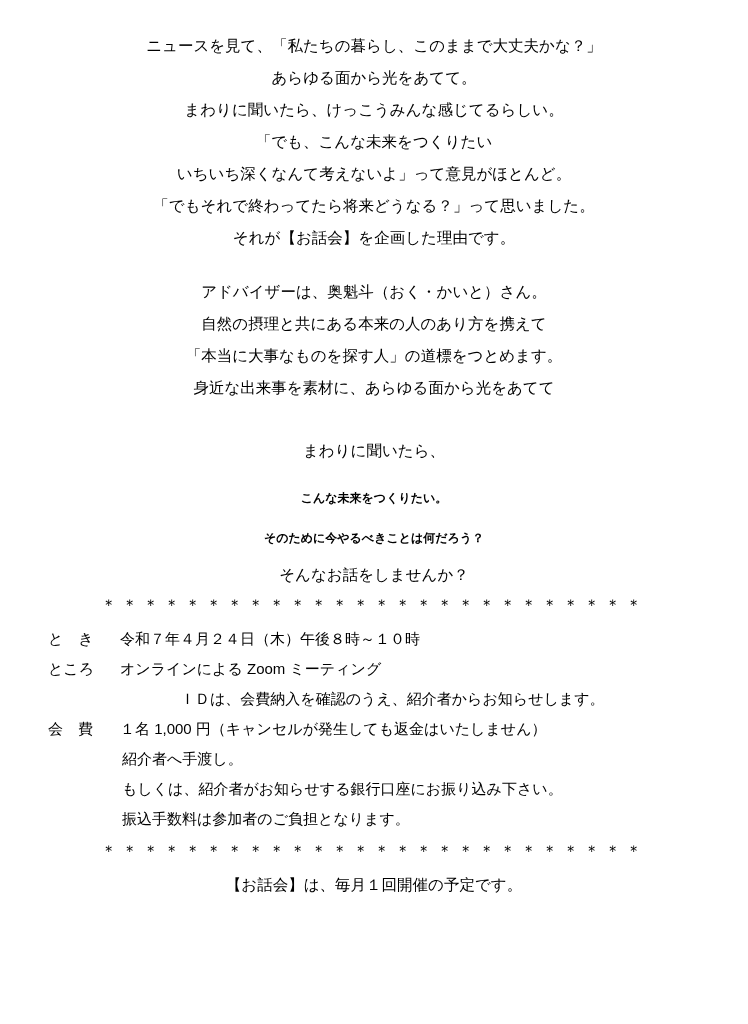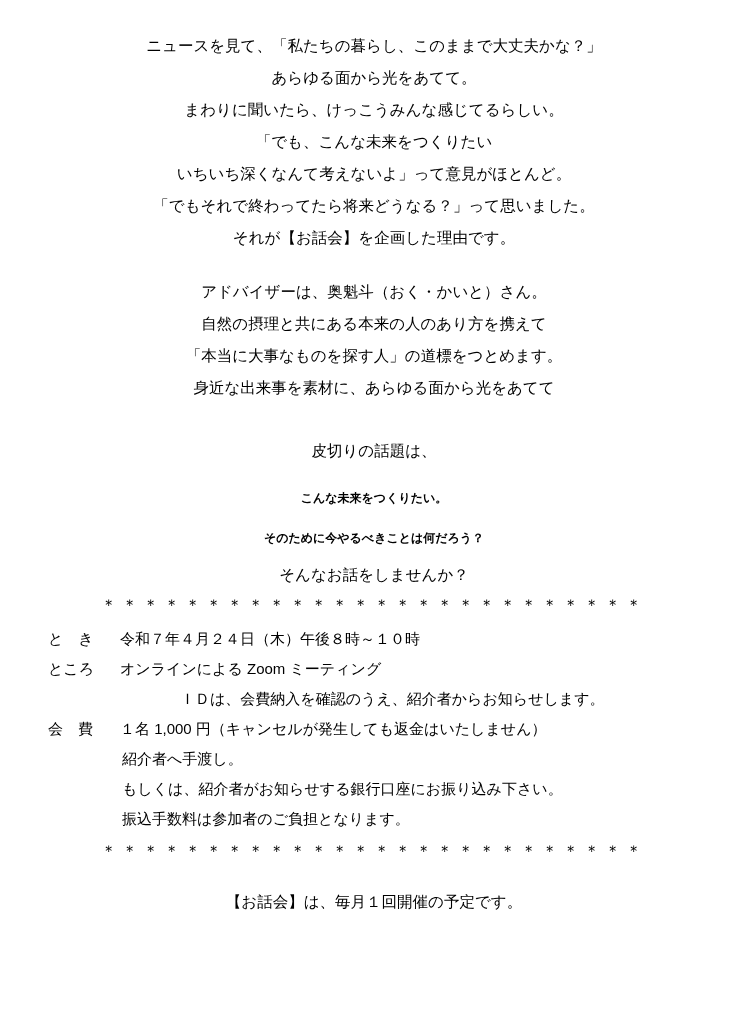--- a/index.html
+++ b/index.html
@@ -73,21 +73,21 @@
   .info-row .lbl {
     display: inline-block;
     width: 72px;
   }
   .indent-1 { padding-left: 82px; }
   .indent-3 { padding-left: 140px; }
   .footer-line {
     text-align: center;
     font-size: 15.5px;
     line-height: 34px;
-    margin-top: 21px;
+    margin-top: 4px;
     font-family: Liberation Serif, serif;
   }
 </style>
 </head>
 <body>
 
 <div class="page">
 
 
   <div class="spacer-lg"></div>
@@ -107,21 +107,21 @@
   <div class="block">
     <div class="line">アドバイザーは、奥魁斗（おく・かいと）さん。</div>
     <div class="line">自然の摂理と共にある本来の人のあり方を携えて</div>
     <div class="line">「本当に大事なものを探す人」の道標をつとめます。</div>
     <div class="line">身近な出来事を素材に、あらゆる面から光をあてて</div>
   </div>
 
   <div class="spacer-lg"></div>
 
   <div class="block">
-    <div class="sub-line">皮切りの話題は、</div>
+    <div class="sub-line">まわりに聞いたら、</div>
     <div class="spacer-sm"></div>
     <div class="big-line">こんな未来をつくりたい。</div>
     <div class="big-line">そのために今やるべきことは何だろう？</div>
     <div class="sub-line">そんなお話をしませんか？</div>
   </div>
 
   <div class="stars">＊＊＊＊＊＊＊＊＊＊＊＊＊＊＊＊＊＊＊＊＊＊＊＊＊＊</div>
 
   <div class="info">
     <div class="info-row">

